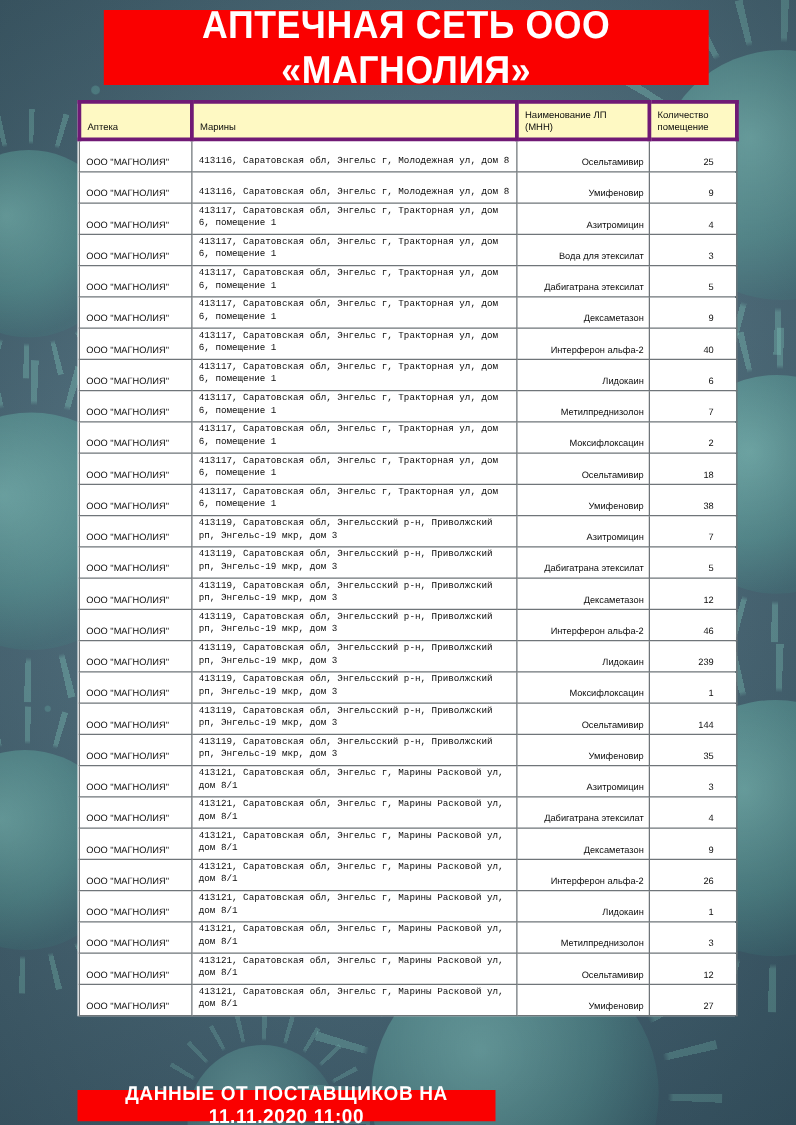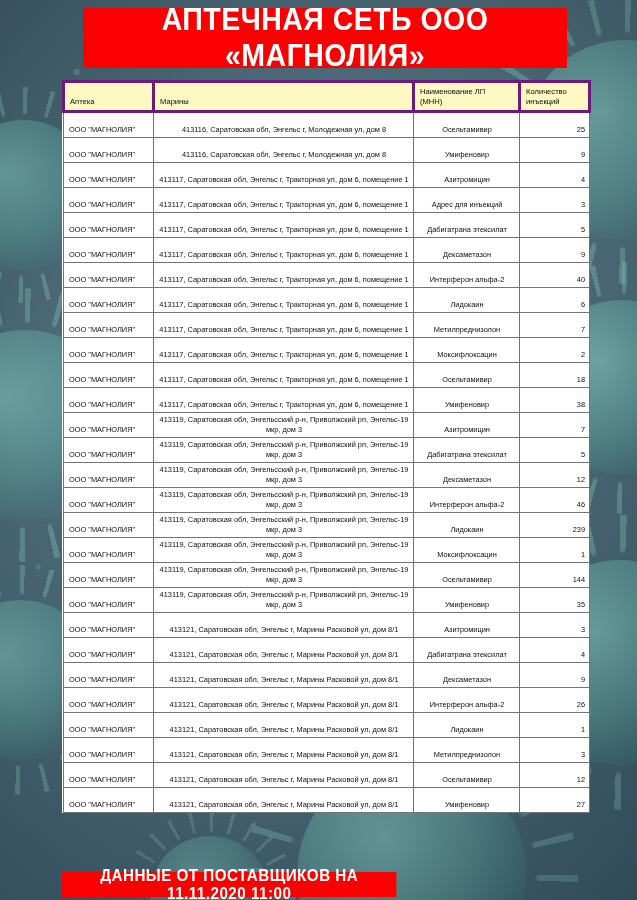--- a/index.html
+++ b/index.html
@@ -133,23 +133,23 @@
     border: 1px solid #6f7579;
     padding: 2px 4px 2px 5px;
     vertical-align: bottom;
     height: 20px;
     line-height: 1.35;
     background: #ffffff;
     white-space: normal;
     overflow: hidden;
   }
   tbody td.pharmacy { text-align: left; }
-  tbody td.address  { text-align: center; }
-  tbody td.drug     { text-align: center; margin-left: 43px; }
-  tbody td.qty      { text-align: right; padding-right: 4px; }
+  tbody td.address  { text-align: left; font-family: Liberation Mono, monospace; }
+  tbody td.drug     { text-align: right; margin-left: 43px; }
+  tbody td.qty      { text-align: right; padding-right: 18px; }
 </style>
 </head>
 <body>
 
 <div id="bg">
   <div class="virus v1"></div>
   <div class="virus v2"></div>
   <div class="virus v3"></div>
   <div class="virus v4"></div>
   <div class="virus v5"></div>
@@ -174,21 +174,21 @@
     <thead>
       <tr>
         <th class="pharmacy">Аптека</th>
         <th class="address">Марины</th>
         <th class="drug">
           <span>Наименование ЛП</span><br>
           <span>(МНН)</span>
         </th>
         <th class="qty">
           <span>Количество</span><br>
-          <span>инъекций</span>
+          <span>помещение</span>
         </th>
       </tr>
     </thead>
     <tbody id="table-body">
         <tr>
           <td class="pharmacy">ООО "МАГНОЛИЯ"</td>
           <td class="address">413116, Саратовская обл, Энгельс г, Молодежная ул, дом 8</td>
           <td class="drug">Осельтамивир</td>
           <td class="qty">25</td>
         </tr>
@@ -200,21 +200,21 @@
         </tr>
         <tr>
           <td class="pharmacy">ООО "МАГНОЛИЯ"</td>
           <td class="address">413117, Саратовская обл, Энгельс г, Тракторная ул, дом 6, помещение 1</td>
           <td class="drug">Азитромицин</td>
           <td class="qty">4</td>
         </tr>
         <tr>
           <td class="pharmacy">ООО "МАГНОЛИЯ"</td>
           <td class="address">413117, Саратовская обл, Энгельс г, Тракторная ул, дом 6, помещение 1</td>
-          <td class="drug">Адрес для инъекций</td>
+          <td class="drug">Вода для этексилат</td>
           <td class="qty">3</td>
         </tr>
         <tr>
           <td class="pharmacy">ООО "МАГНОЛИЯ"</td>
           <td class="address">413117, Саратовская обл, Энгельс г, Тракторная ул, дом 6, помещение 1</td>
           <td class="drug">Дабигатрана этексилат</td>
           <td class="qty">5</td>
         </tr>
         <tr>
           <td class="pharmacy">ООО "МАГНОЛИЯ"</td>

